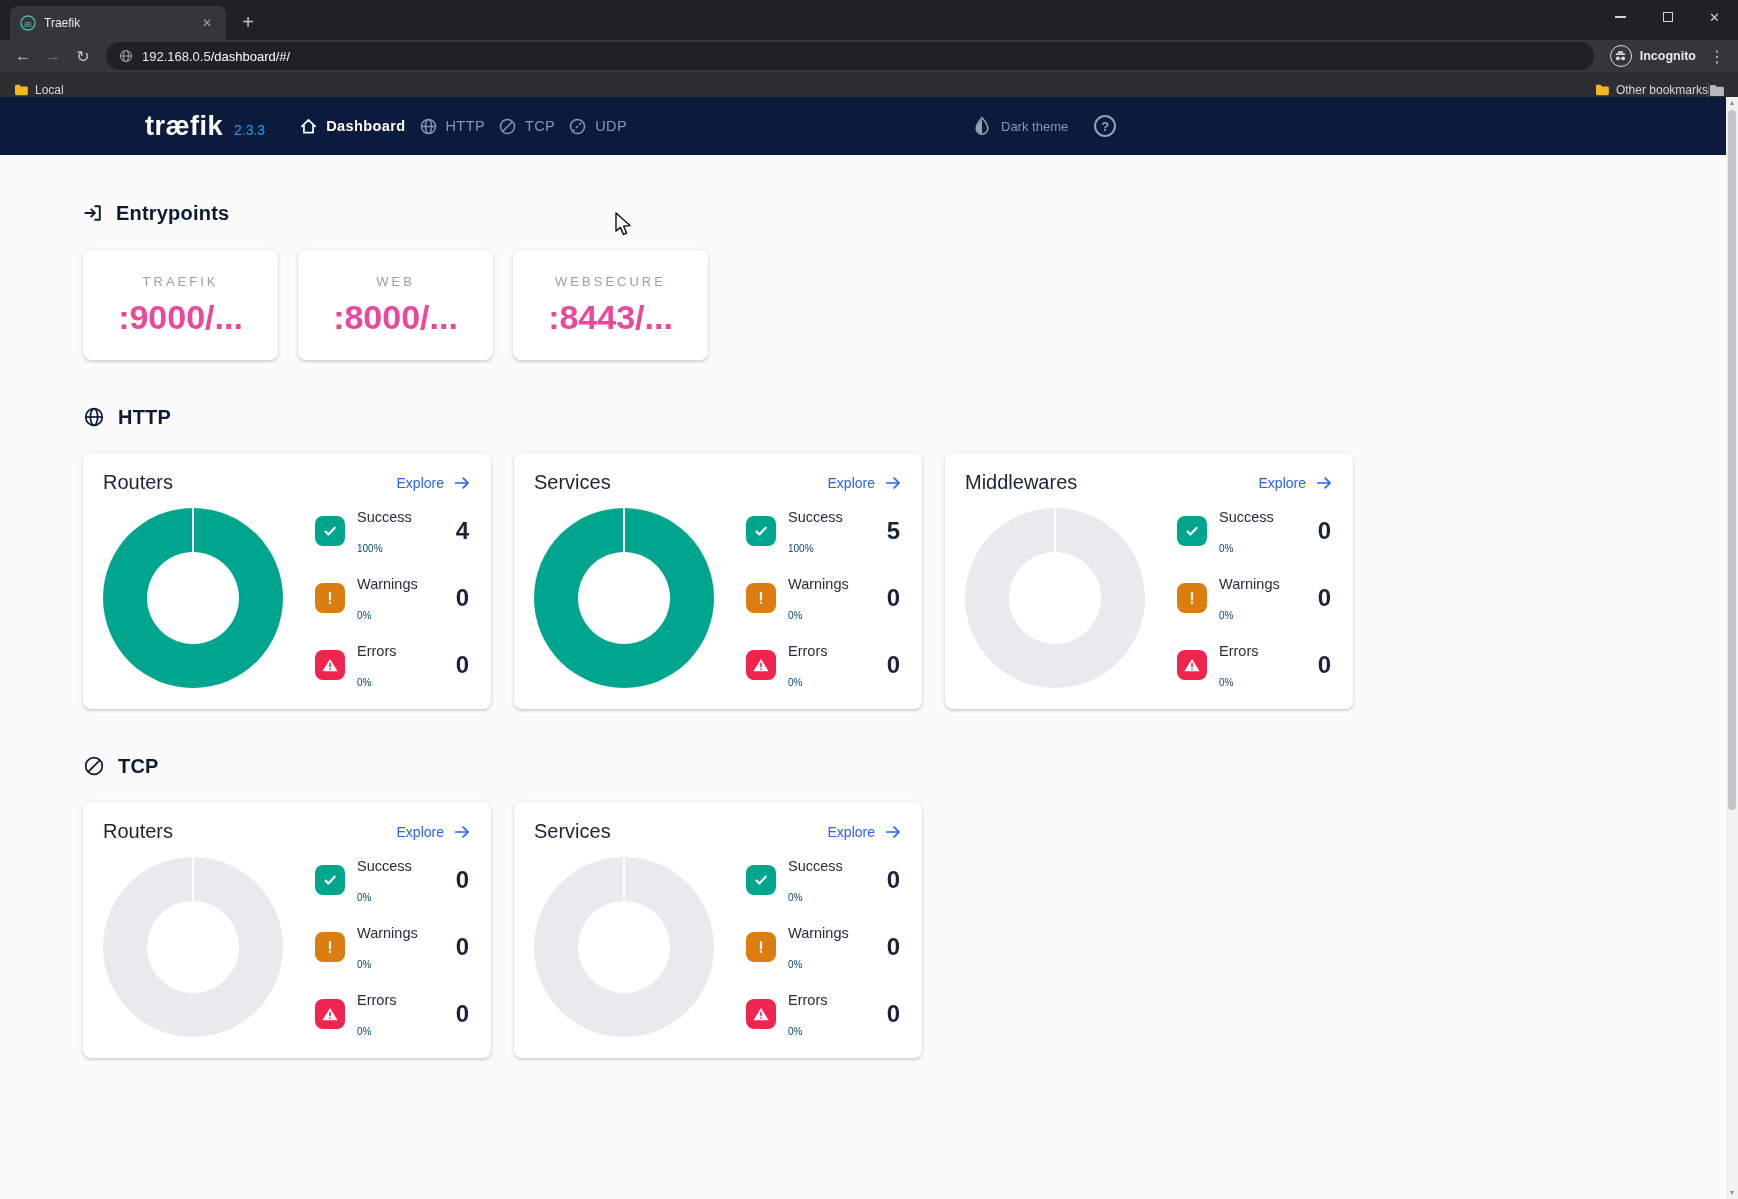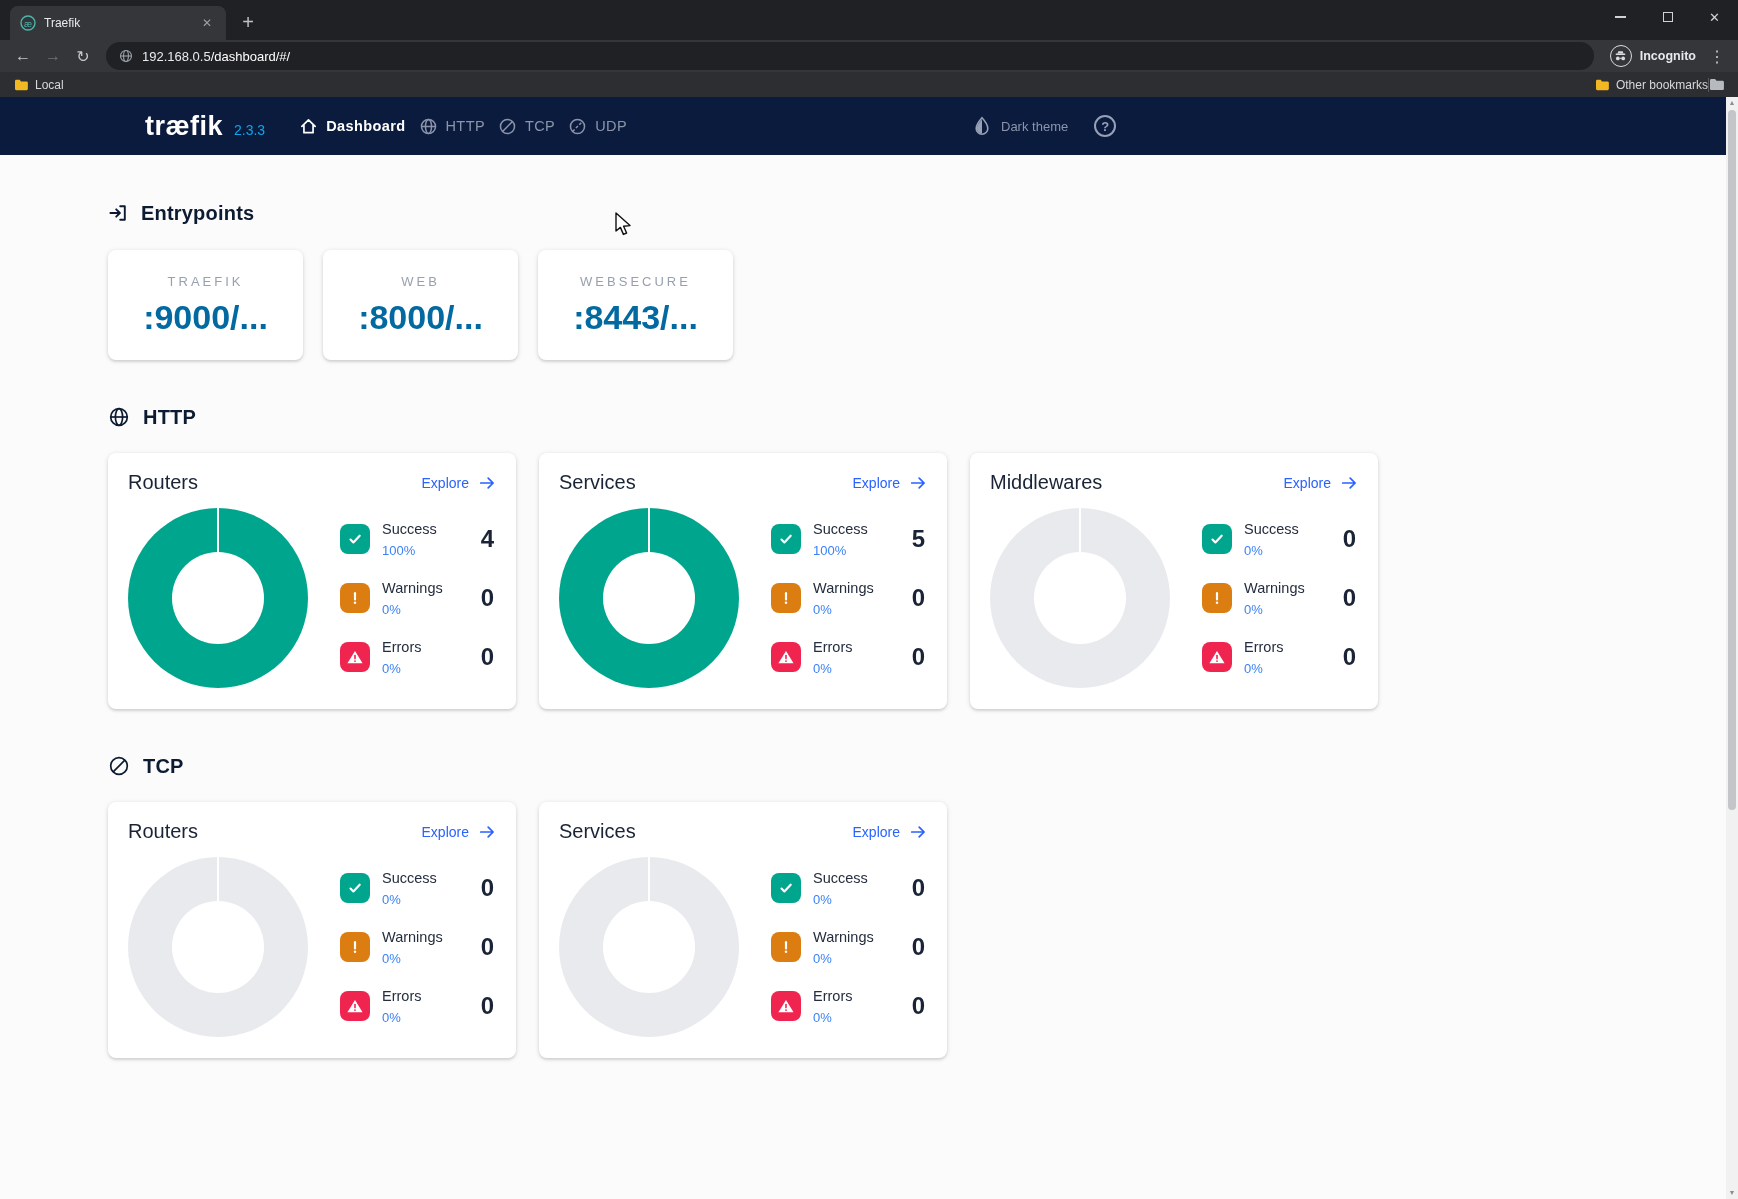--- a/index.html
+++ b/index.html
@@ -26,49 +26,49 @@
   .toolbar { height:32px; background:#35363a; display:flex; align-items:center; padding:0 8px; }
   .tool-btn { width:30px; height:28px; display:grid; place-items:center; color:#c4c7cb; font-size:16px; cursor:pointer; }
   .tool-btn.disabled { color:#6e7175; }
   .url-pill { flex:1; height:28px; background:#202124; border-radius:14px; display:flex; align-items:center; gap:9px; padding:0 13px; margin:0 8px; font-size:13px; cursor:text; }
   .url-host { color:#e8eaed; }
   .url-path { color:#ffffff; }
   .incognito-badge { display:flex; align-items:center; gap:8px; margin:8px 8px; color:#e8eaed; font-size:12.5px; font-weight:bold; }
   .spy-circle { width:22px; height:22px; border:1.5px solid #dadce0; border-radius:50%; display:grid; place-items:center; }
   .menu-btn { width:26px; height:28px; display:grid; place-items:center; color:#c4c7cb; font-size:16px; cursor:pointer; }
 
-  .bookmarks-bar { height:25px; background:#2d2e31; display:flex; align-items:center; gap:7px; padding:0 14px; font-size:12px; color:#d6d8db; }
+  .bookmarks-bar { height:25px; background:#2d2e31; display:flex; align-items:flex-end; gap:7px; padding:0 14px; font-size:12px; color:#d6d8db; }
   .bm-item { display:flex; align-items:center; gap:7px; cursor:pointer; }
   .bm-right { margin-left:auto; display:flex; align-items:center; gap:0; }
   .bm-divider { width:1px; height:14px; background:#55585c; }
 
   
   .app-header { height:58px; background:#0b1b3d; display:flex; align-items:center; padding-left:145px; position:relative; color:#fff; }
   .logo { font-size:27px; font-weight:bold; letter-spacing:0.5px; cursor:pointer; }
   .version { color:#0ea5e9; font-size:14px; margin:8px 0 0 11px; }
   .main-nav { display:flex; gap:13px; margin-left:34px; }
   .nav-item { display:flex; align-items:center; gap:8px; font-size:14.5px; letter-spacing:0.4px; color:#8b94ab; cursor:pointer; }
   .nav-item.active { color:#fff; font-weight:bold; }
   .nav-item svg { flex-shrink:0; }
   .header-right { position:absolute; left:972px; top:50%; transform:translateY(-50%); display:flex; align-items:center; }
   .theme-toggle { display:flex; align-items:center; gap:9px; color:#8b94ab; font-size:13px; cursor:pointer; }
   .help-btn { width:22px; height:22px; border:2px solid #97a0b5; border-radius:50%; color:#97a0b5; display:grid; place-items:center; font-size:13px; font-weight:bold; margin-left:26px; cursor:pointer; }
 
   
-  .content { padding:46px 0 0 108px; }
+  .content { padding:46px 0 0 83px; }
   .section-head { display:flex; align-items:center; gap:13px; height:24px; }
   .section-title { font-size:20px; font-weight:bold; color:#0c1a32; letter-spacing:0.2px; }
   .section { margin-top:45px; }
 
   .entry-cards { display:flex; gap:20px; margin-top:25px; }
   .entry-card { width:195px; height:110px; background:#fff; border-radius:8px;
     box-shadow:0 1px 5px rgba(0,0,0,.14), 0 2px 2px rgba(0,0,0,.08);
     display:flex; flex-direction:column; align-items:center; justify-content:center; gap:9px; }
   .entry-name { font-size:13px; letter-spacing:3px; color:#98a0ae; }
-  .entry-value { font-size:34px; font-weight:bold; color:#0369a1; }
+  .entry-value { font-size:34px; font-weight:bold; color:#ec4899; }
 
   .cards-row { display:flex; gap:23px; margin-top:24px; }
   .stat-card { width:408px; height:256px; background:#fff; border-radius:8px; padding:18px 20px;
     box-shadow:0 1px 5px rgba(0,0,0,.14), 0 2px 2px rgba(0,0,0,.08); }
   .card-head { display:flex; justify-content:space-between; align-items:center; }
   .card-title { font-size:20px; font-weight:normal; color:#1a2436; }
   .explore { display:flex; align-items:center; gap:9px; color:var(--accent,#2962ff); font-size:14px; cursor:pointer; text-decoration:none; }
 
   .card-body { display:flex; align-items:center; gap:32px; margin-top:14px; }
   .donut { width:180px; height:180px; border-radius:50%; position:relative; flex-shrink:0; background:#e9eaee; }
@@ -76,21 +76,21 @@
   .donut::after { content:""; position:absolute; left:44px; top:44px; width:92px; height:92px; background:#fff; border-radius:50%; }
 
   .stats { flex:1; display:flex; flex-direction:column; gap:22px; padding-right:2px; }
   .stat-row { display:flex; align-items:center; gap:12px; }
   .stat-icon { width:30px; height:30px; border-radius:8px; display:grid; place-items:center; flex-shrink:0; }
   .stat-icon.success { background:var(--success,#00a58e); }
   .stat-icon.warning { background:var(--warning,#db7d11); }
   .stat-icon.error   { background:var(--error,#f0254f); }
   .stat-text { flex:1; display:flex; flex-direction:column; }
   .stat-label { font-size:14.5px; color:#252e3f; }
-  .stat-pct { font-size:13px; color:#3b82f6; margin-top:6px; }
+  .stat-pct { font-size:10px; color:#0c4a6e; margin-top:18px; }
   .stat-count { font-size:24px; font-weight:bold; color:#1a2436; }
 
   
   .scrollbar { position:absolute; right:0; top:97px; bottom:0; width:12px; background:#f1f1f1; display:flex; flex-direction:column; align-items:center; }
   .sb-arrow { height:12px; color:#8a8d91; font-size:7px; line-height:12px; }
   .sb-thumb { width:8px; height:700px; background:#c3c5c8; border-radius:4px; margin-top:1px; cursor:pointer; }
 
   
   .cursor { position:absolute; left:612px; top:212px; pointer-events:none; z-index:50; }
 </style>

